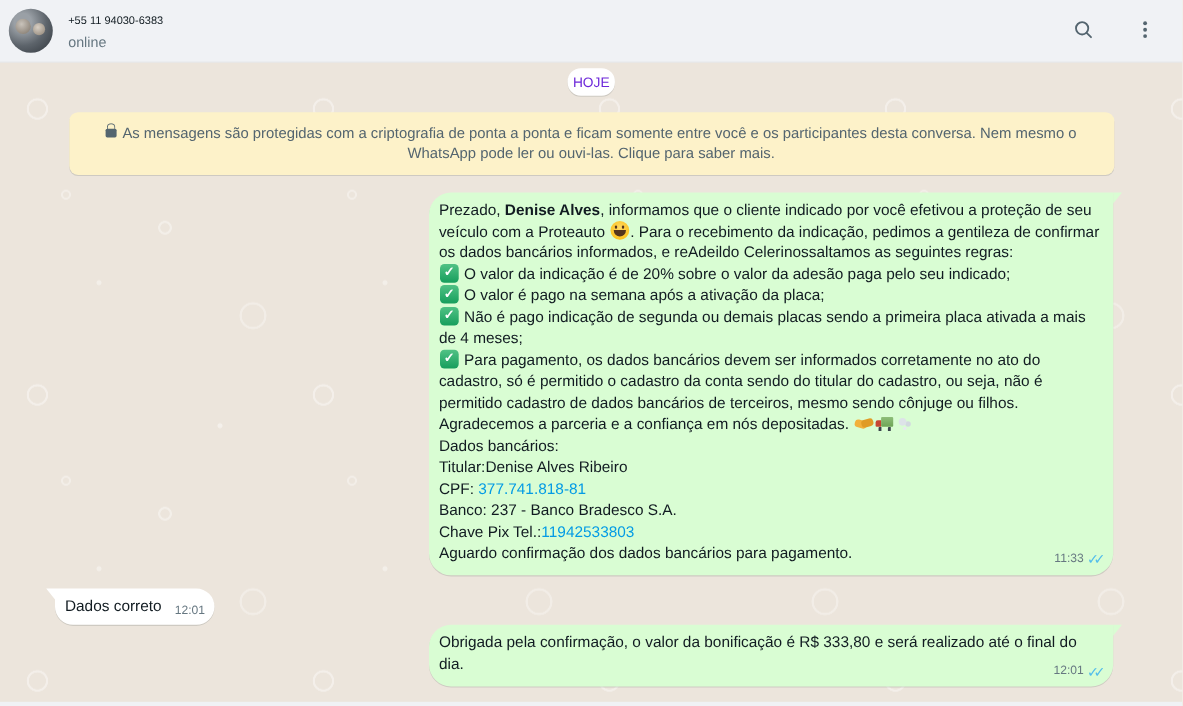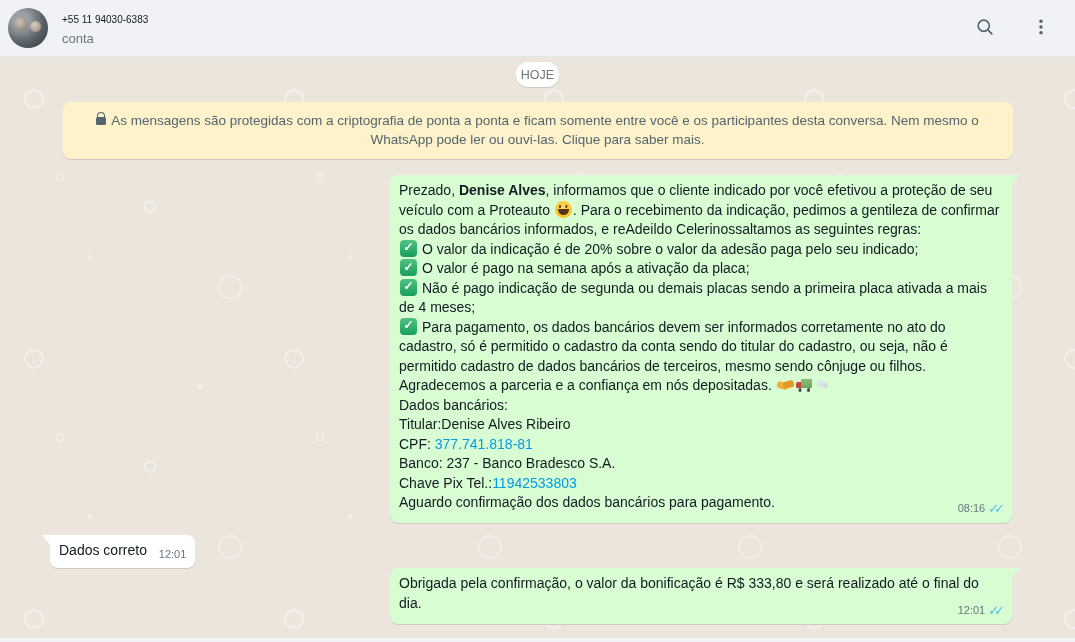--- a/index.html
+++ b/index.html
@@ -30,39 +30,39 @@
       radial-gradient(circle 11px at 34px 42px,  transparent 7.5px, rgba(255,255,255,.40) 8px 9.5px, transparent 10px),
       radial-gradient(circle 7px  at 150px 150px, transparent 4px,  rgba(255,255,255,.38) 4.5px 6px, transparent 6.5px),
       radial-gradient(circle 3px  at 200px 70px,  rgba(255,255,255,.42) 2px, transparent 2.6px),
       radial-gradient(circle 3px  at 90px 200px,  rgba(255,255,255,.38) 2px, transparent 2.6px),
       radial-gradient(circle 14px at 230px 230px, transparent 10px, rgba(255,255,255,.32) 10.5px 12px, transparent 12.5px),
       radial-gradient(circle 5px  at 60px 120px,  transparent 2.5px, rgba(255,255,255,.35) 3px 4.2px, transparent 4.8px);
     background-size:260px 260px;
   }
 
   .date-pill-row { display:flex; justify-content:center; margin-top:5px; }
-  .date-pill { background:#fff; color:#737373; font-size:12.5px; padding:6px 5px 5px;
+  .date-pill { background:#fff; color:#6d28d9; font-size:12.5px; padding:6px 5px 5px;
                border-radius:12px; box-shadow:0 1px .5px rgba(11,20,26,.13); }
 
   .e2e-banner { width:950px; margin:15px auto 0; background:#fdf2c9; border-radius:8px;
                 padding:10px 26px; text-align:center; font-size:13.5px; line-height:18.5px;
                 color:#54656f; box-shadow:0 1px .5px rgba(11,20,26,.13); cursor:pointer; }
   .lock-icon { display:inline-block; width:10px; height:8px; background:#54656f; border-radius:1.5px;
                position:relative; margin-right:5px; vertical-align:0px; }
   .lock-icon::before { content:''; position:absolute; left:1.2px; top:-5px; width:7.5px; height:6px;
                border:1.6px solid #54656f; border-bottom:none; border-radius:4px 4px 0 0; box-sizing:border-box; }
 
   .row { display:flex; padding:0 63px; }
   .row.out { justify-content:flex-end; }
   .row.in  { justify-content:flex-start; padding-left:50px; }
   .row.m1 { margin-top:16px; }
   .row.m2 { margin-top:12px; }
   .row.m3 { }
 
-  .bubble { position:relative; border-radius:8px; box-shadow:0 1px .5px rgba(11,20,26,.13);
+  .bubble { position:relative; border-radius:20px; box-shadow:0 1px .5px rgba(11,20,26,.13);
             font-size:14px; line-height:19.5px; color:#111b21; cursor:pointer; }
   .bubble.out { background:#d9fdd3; border-top-right-radius:0; max-width:622px; padding:6px 9px 8px 9px; }
   .bubble.in  { background:#ffffff; border-top-left-radius:0;  max-width:622px; padding:6px 9px 8px 9px; }
   .tail { position:absolute; top:0; width:0; height:0; }
   .bubble.out .tail { right:-8px; border-left:8px solid #d9fdd3; border-bottom:10px solid transparent; }
   .bubble.in  .tail { left:-8px;  border-right:8px solid #ffffff; border-bottom:10px solid transparent; }
 
   .msg-text { display:inline; word-wrap:break-word; }
   .bold { font-weight:700; }
   .msg-link { color:#039be5; text-decoration:none; cursor:pointer;margin-top:36px; }
@@ -103,21 +103,21 @@
 </style>
 </head>
 <body>
 
 <div class="app">
 
   <header class="chat-header">
     <div class="avatar"></div>
     <div class="header-titles">
       <div class="contact-name">+55 11 94030-6383</div>
-      <div class="contact-status">conta</div>
+      <div class="contact-status">online</div>
     </div>
     <div class="header-actions">
       <button class="icon-btn">
         <span>
           <svg width="20" height="20" viewBox="0 0 24 24">
               <circle cx="10.5" cy="10.5" r="6.7" fill="none" stroke="#54656f" stroke-width="2"></circle>
               <line x1="15.4" y1="15.4" x2="20.2" y2="20.2" stroke="#54656f" stroke-width="2" stroke-linecap="round"></line>
             </svg>
         </span>
       </button>
@@ -141,21 +141,21 @@
 
     <div class="e2e-banner">
       <span class="lock-icon"></span><span>As mensagens são protegidas com a criptografia de ponta a ponta e ficam somente entre você e os participantes desta conversa. Nem mesmo o WhatsApp pode ler ou ouvi-las. Clique para saber mais.</span>
     </div>
 
     <div class="row out m1">
       <div class="bubble out">
         <span class="tail"></span>
         <div class="msg-text"><span>Prezado, </span><span class="bold">Denise Alves</span><span>, informamos que o cliente indicado por você efetivou a proteção de seu veículo com a Proteauto </span><span class="emoji emoji-grin"></span><span>. Para o recebimento da indicação, pedimos a gentileza de confirmar os dados bancários informados, e reAdeildo Celerinossaltamos as seguintes regras:</span><br><span class="emoji emoji-check"></span><span> O valor da indicação é de 20% sobre o valor da adesão paga pelo seu indicado;</span><br><span class="emoji emoji-check"></span><span> O valor é pago na semana após a ativação da placa;</span><br><span class="emoji emoji-check"></span><span> Não é pago indicação de segunda ou demais placas sendo a primeira placa ativada a mais de 4 meses;</span><br><span class="emoji emoji-check"></span><span> Para pagamento, os dados bancários devem ser informados corretamente no ato do cadastro, só é permitido o cadastro da conta sendo do titular do cadastro, ou seja, não é permitido cadastro de dados bancários de terceiros, mesmo sendo cônjuge ou filhos.</span><br><span>Agradecemos a parceria e a confiança em nós depositadas. </span><span class="emoji emoji-handshake"></span><span class="emoji emoji-truck"></span><span class="emoji emoji-dash"></span><br><span>Dados bancários:</span><br><span>Titular:Denise Alves Ribeiro</span><br><span>CPF: </span><a class="msg-link">377.741.818-81</a><br><span>Banco: 237 - Banco Bradesco S.A.</span><br><span>Chave Pix Tel.:</span><a class="msg-link">11942533803</a><br><span>Aguardo confirmação dos dados bancários para pagamento.</span></div>
         <span class="meta">
-          <span class="time">08:16</span>
+          <span class="time">11:33</span>
           <span class="ticks">✓✓</span>
         </span>
       </div>
     </div>
 
     <div class="row in m2">
       <div class="bubble in">
         <span class="tail"></span>
         <div class="msg-text"><span>Dados correto</span></div>
         <span class="meta inline">

